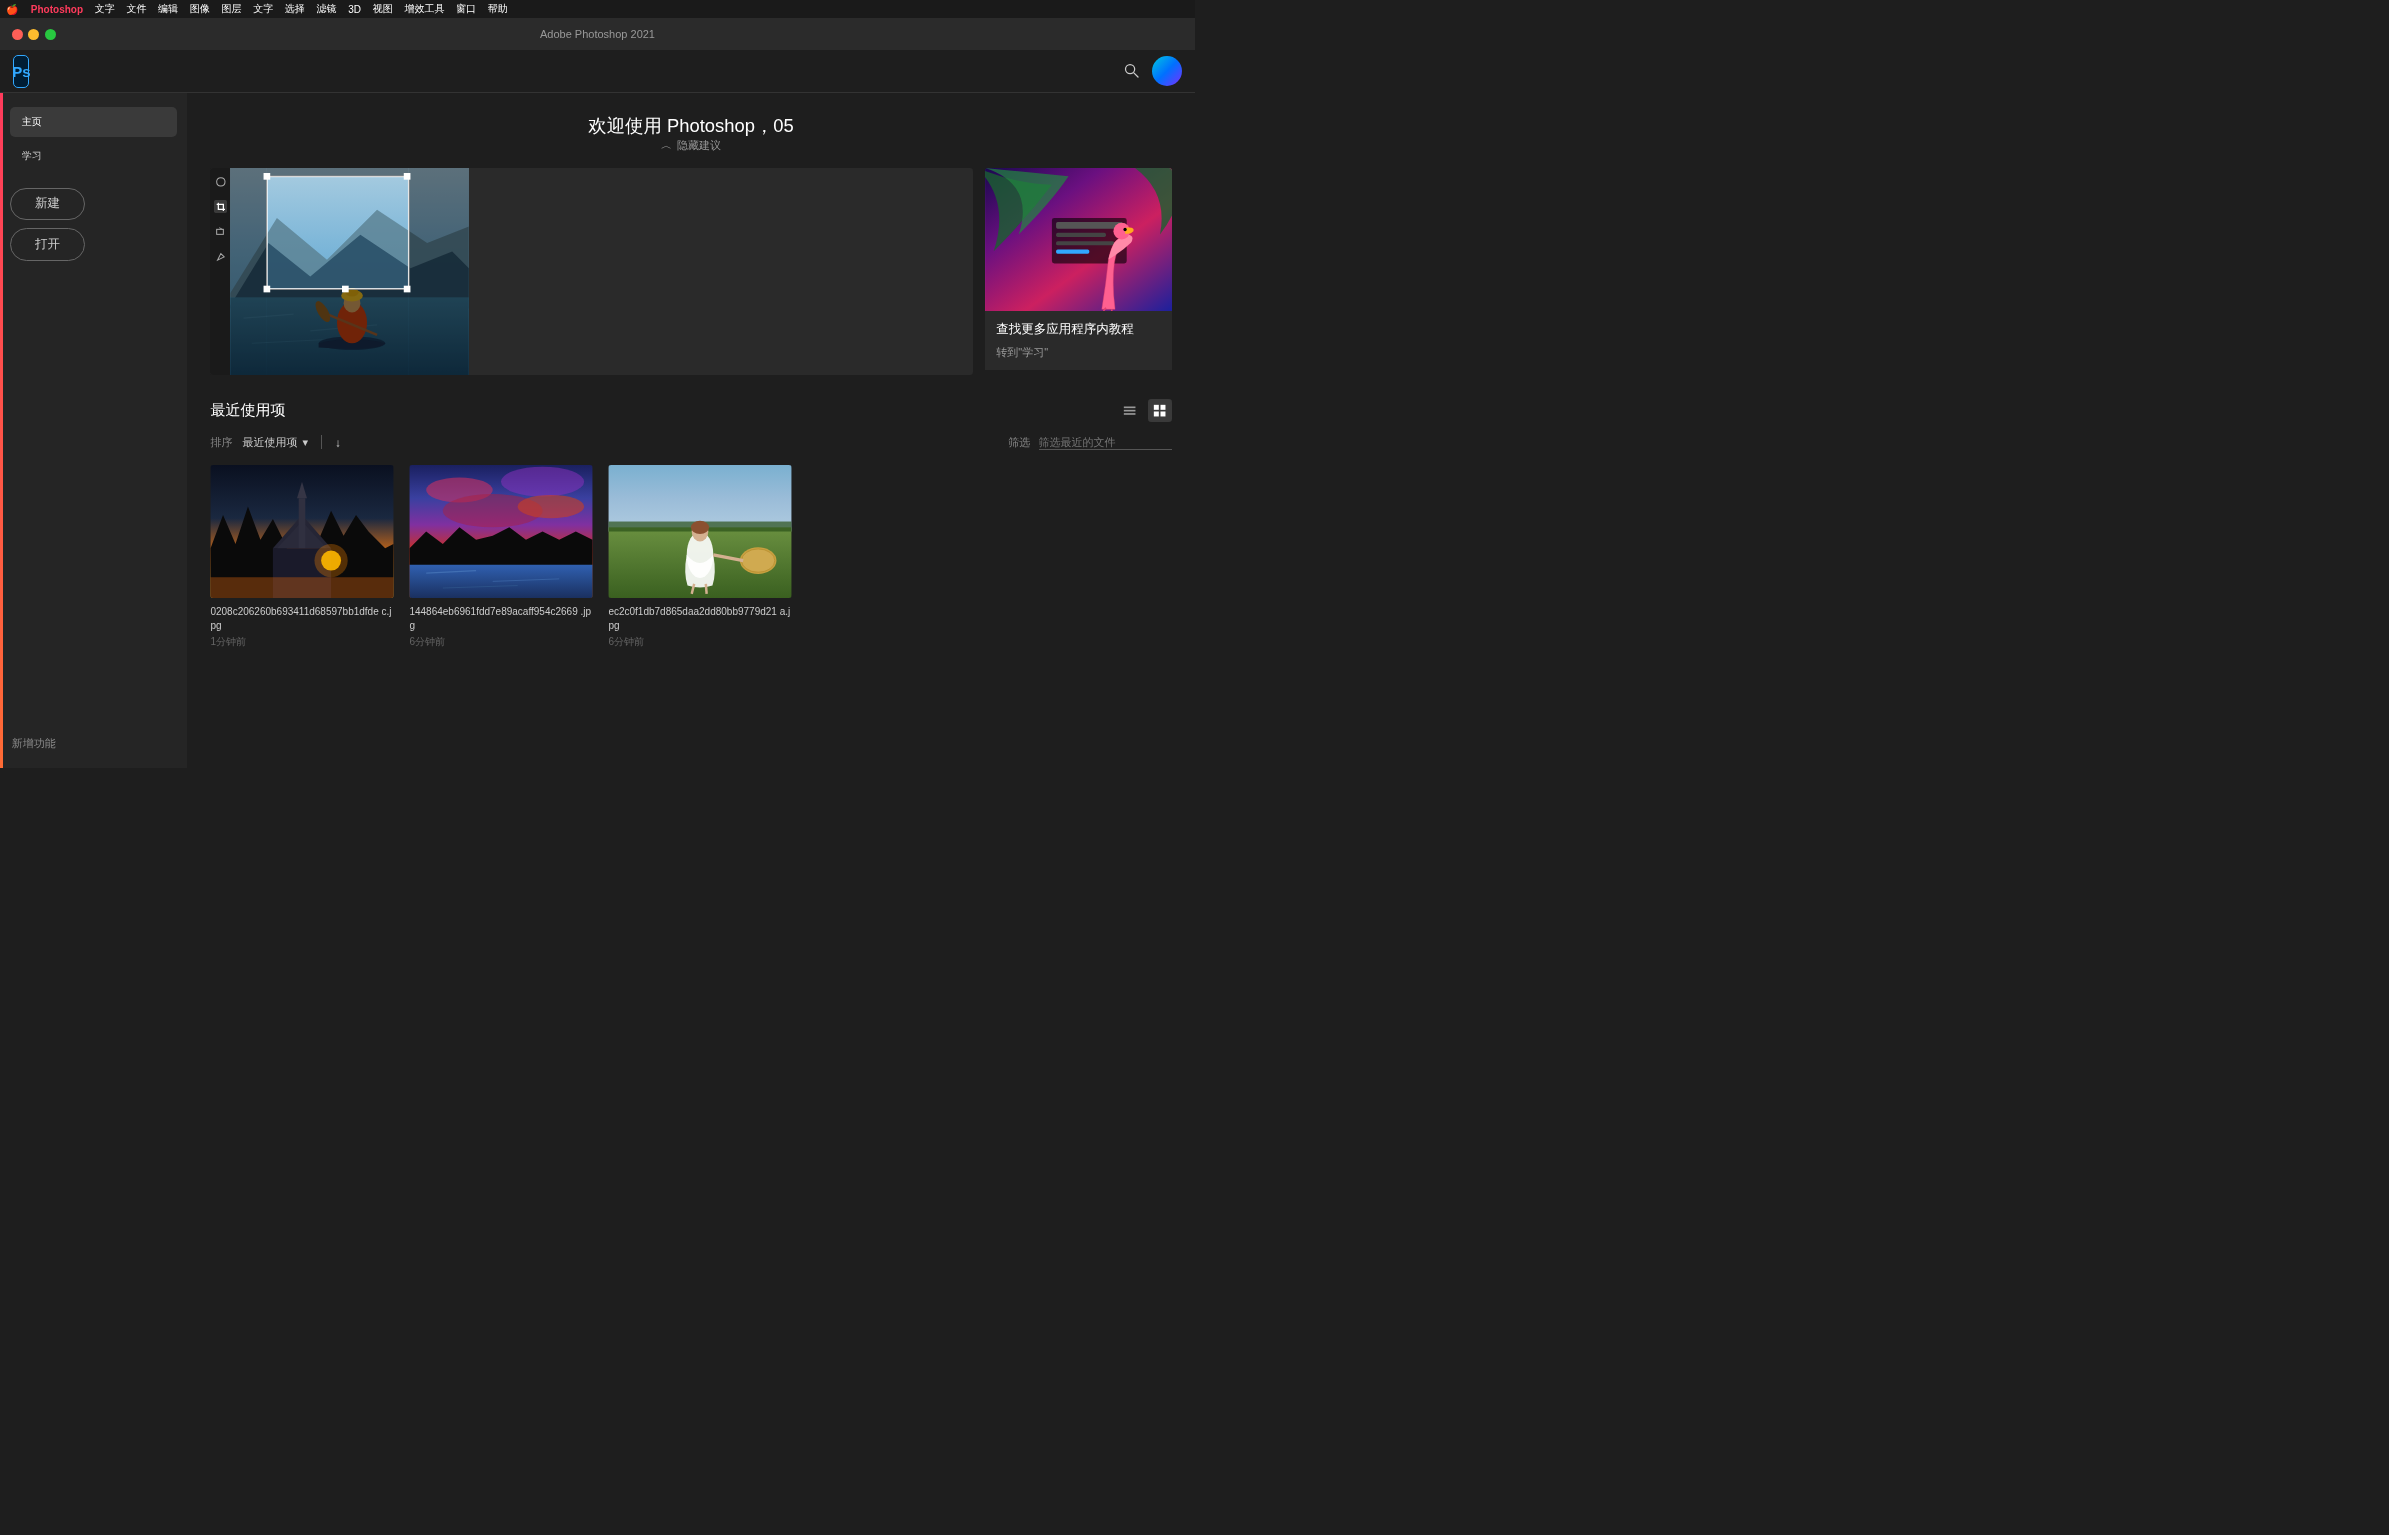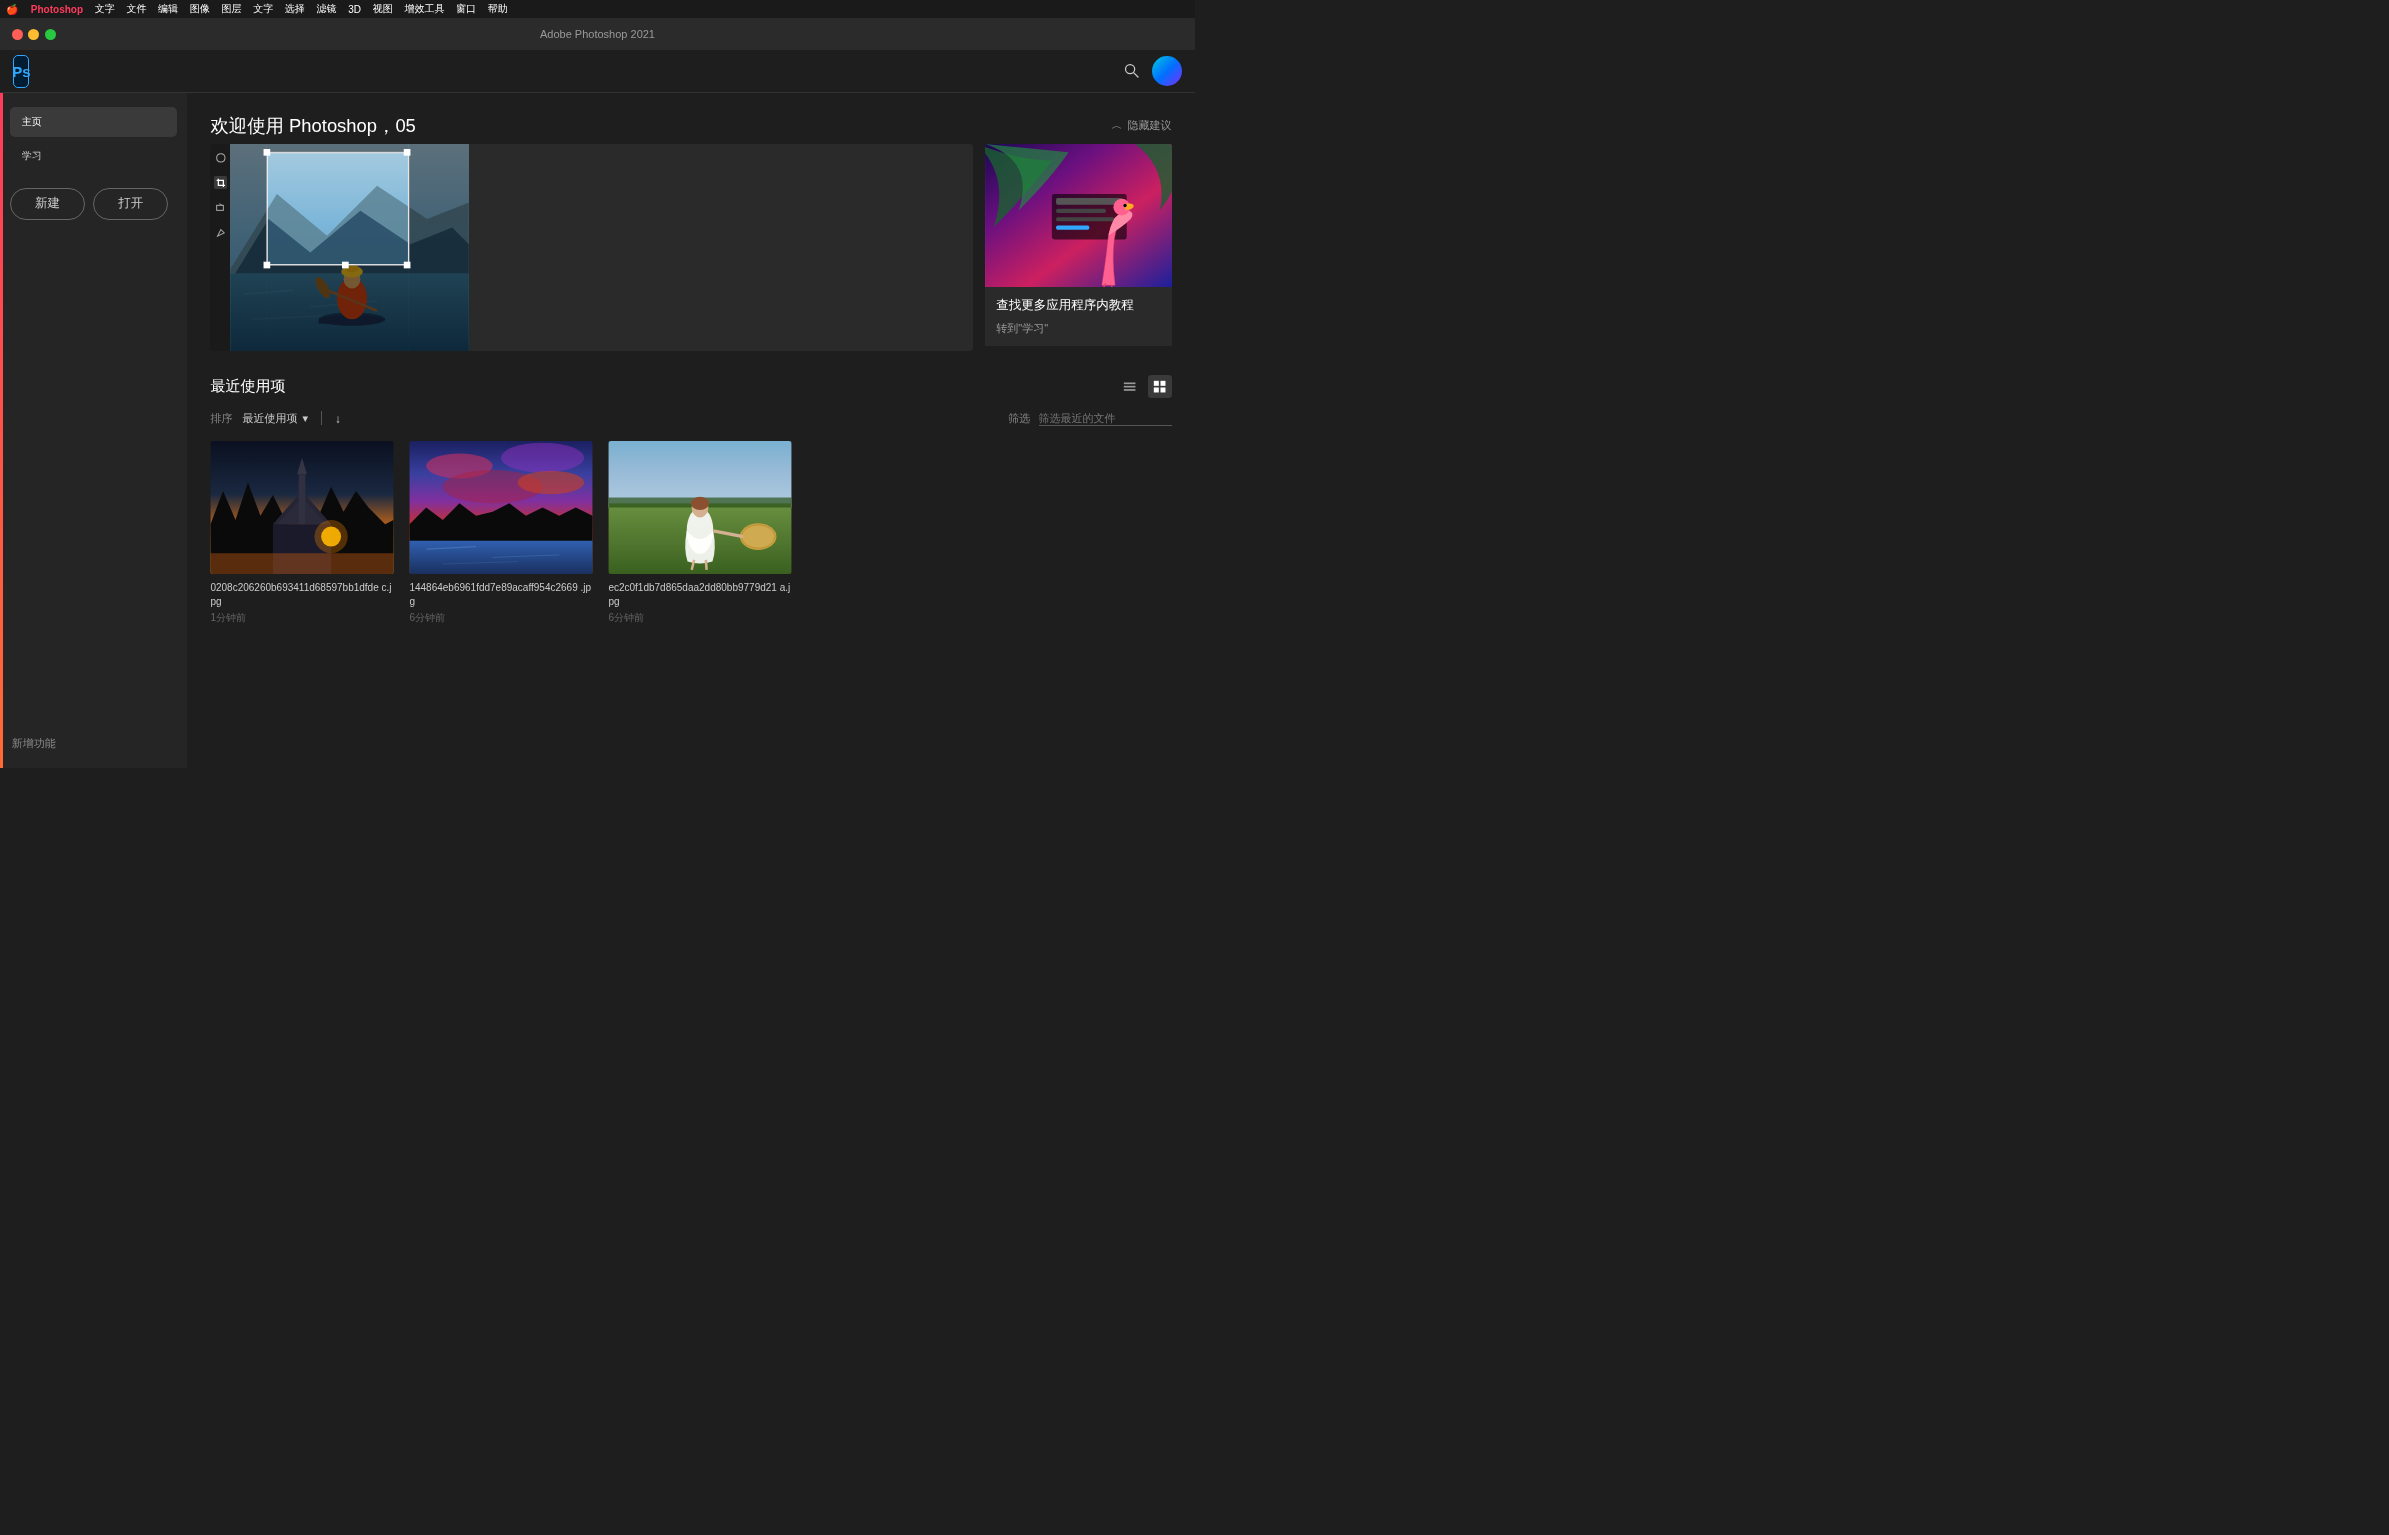--- a/index.html
+++ b/index.html
@@ -130,21 +130,21 @@
       cursor: pointer;
       font-family: Liberation Mono, monospace;
     }
     .sidebar-item.active {
       background: #3a3a3a;
       color: white;
     }
     .sidebar-buttons {
       margin-top: 13.3px;
       display: flex;
-      flex-direction: row;
+      flex-direction: column;
       gap: 8.3px;
     }
     .sidebar-action-btn {
       border: 1.3px solid #666;
       background: transparent;
       color: #ccc;
       border-radius: 16.7px;
       padding: 6.7px 0;
       width: 75px;
       text-align: center;
@@ -176,21 +176,22 @@
       background: #1e1e1e;
       padding: 20px 23.4px;
       overflow-y: auto;
     }
 
     
     .welcome-row {
       display: flex;
       justify-content: space-between;
       align-items: center;
-      margin-bottom: 6px;
+      margin-bottom: 15px;
+      flex-direction: column;
     }
     .welcome-title {
       font-size: 18.4px;
       color: white;
       font-weight: 400;
     }
     .hide-suggestions {
       display: flex;
       align-items: center;
       gap: 5px;

